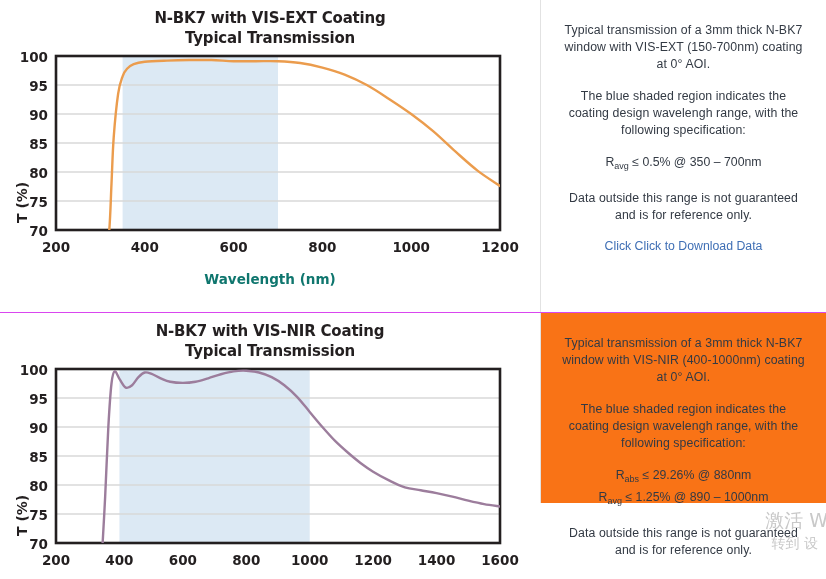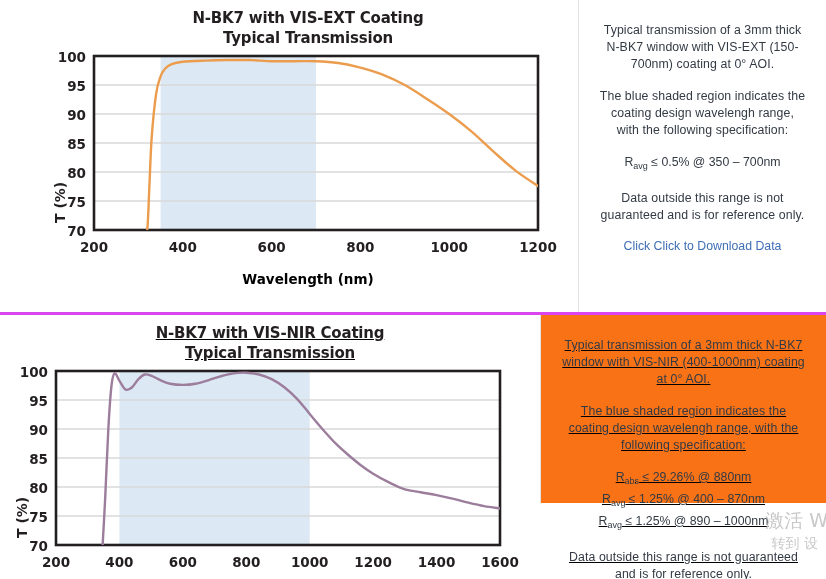--- a/index.html
+++ b/index.html
@@ -9,22 +9,22 @@
     font-family: "Liberation Sans", sans-serif;
     overflow: hidden;
   }
   .page { width: 826px; height: 579px; position: relative; }
 
   .row {
     display: flex;
     width: 826px;
     position: relative;
   }
-  .row-top { height: 312px; padding-left: 38px; }
-  .row-bottom { height: 191px; border-top: 3px solid #d946ef; text-decoration: underline; }
+  .row-top { height: 312px; }
+  .row-bottom { height: 191px; border-top: 1px solid #d946ef; }
 
   .chart-cell {
     width: 541px;
     position: relative;
     background: #ffffff;
     border-right: 1px solid #e2e2e2;
   }
   .text-cell {
     width: 285px;
     position: relative;
@@ -80,21 +80,21 @@
     color: #231f20;
     transform: rotate(-90deg);
     transform-origin: left top;
     white-space: nowrap;
   }
   .axis-label-x {
     text-align: center;
     font-family: "DejaVu Sans", sans-serif;
     font-weight: bold;
     font-size: 13.5px;
-    color: #000000;
+    color: #0f766e;
     margin-top: 8px;
   }
   .tick {
     font-family: "DejaVu Sans", sans-serif;
     font-weight: bold;
     font-size: 13.5px;
     fill: #231f20;
   }
 
   .watermark {
@@ -198,21 +198,20 @@
             <path d="M101.99,193.60 C102.51,183.93 104.10,156.87 105.16,135.60 C106.21,114.33 107.27,84.85 108.33,66.00 C109.39,47.15 110.44,31.78 111.50,22.50 C112.56,13.22 113.35,11.09 114.67,10.32 C115.99,9.55 117.58,15.15 119.43,17.86 C121.28,20.57 123.66,25.50 125.77,26.56 C127.89,27.62 130.00,25.98 132.11,24.24 C134.23,22.50 136.34,18.25 138.46,16.12 C140.57,13.99 142.69,12.06 144.80,11.48 C146.91,10.90 148.50,11.67 151.14,12.64 C153.79,13.61 157.49,15.93 160.66,17.28 C163.83,18.63 166.47,19.99 170.17,20.76 C173.87,21.53 178.63,21.92 182.86,21.92 C187.09,21.92 191.31,21.53 195.54,20.76 C199.77,19.99 204.00,18.54 208.23,17.28 C212.46,16.02 216.69,14.38 220.91,13.22 C225.14,12.06 229.37,10.90 233.60,10.32 C237.83,9.74 242.06,9.55 246.29,9.74 C250.51,9.93 254.74,10.42 258.97,11.48 C263.20,12.54 267.43,13.99 271.66,16.12 C275.89,18.25 280.11,20.95 284.34,24.24 C288.57,27.53 292.80,31.39 297.03,35.84 C301.26,40.29 305.49,45.89 309.71,50.92 C313.94,55.95 318.17,61.17 322.40,66.00 C326.63,70.83 330.86,75.67 335.09,79.92 C339.31,84.17 343.54,87.85 347.77,91.52 C352.00,95.19 356.23,98.77 360.46,101.96 C364.69,105.15 368.39,107.76 373.14,110.66 C377.90,113.56 383.71,116.75 389.00,119.36 C394.29,121.97 399.57,124.68 404.86,126.32 C410.14,127.96 415.43,128.25 420.71,129.22 C426.00,130.19 431.29,131.06 436.57,132.12 C441.86,133.18 447.14,134.34 452.43,135.60 C457.71,136.86 463.00,138.40 468.29,139.66 C473.57,140.92 478.86,142.17 484.14,143.14 C489.43,144.11 497.36,145.07 500.00,145.46" fill="none" stroke="#9c7d9c" stroke-width="2.4" stroke-linecap="round" clip-path="url(#clip1)"></path>
           </svg>
       </div>
     </div>
 
     <div class="text-cell gray">
       <p class="desc">Typical transmission of a 3mm thick N-BK7 window with VIS-NIR (400-1000nm) coating at 0° AOI.</p>
       <p class="desc">The blue shaded region indicates the coating design wavelengh range, with the following specification:</p>
       <div class="spec" id="specs1">
           <div><span>R</span><span class="sub">abs</span><span> ≤ 29.26% @ 880nm</span></div>
-          <div><span>R</span><span class="sub">avg</span><span> ≤ 1.25% @ 400 – 870nm</span></div>
           <div><span>R</span><span class="sub">avg</span><span> ≤ 1.25% @ 890 – 1000nm</span></div>
         </div>
       <p class="desc">Data outside this range is not guaranteed and is for reference only.</p>
 
     </div>
   </div>
 
   <div class="watermark wm1">激活 W</div>
   <div class="watermark wm2">转到 设</div>
 </div>

